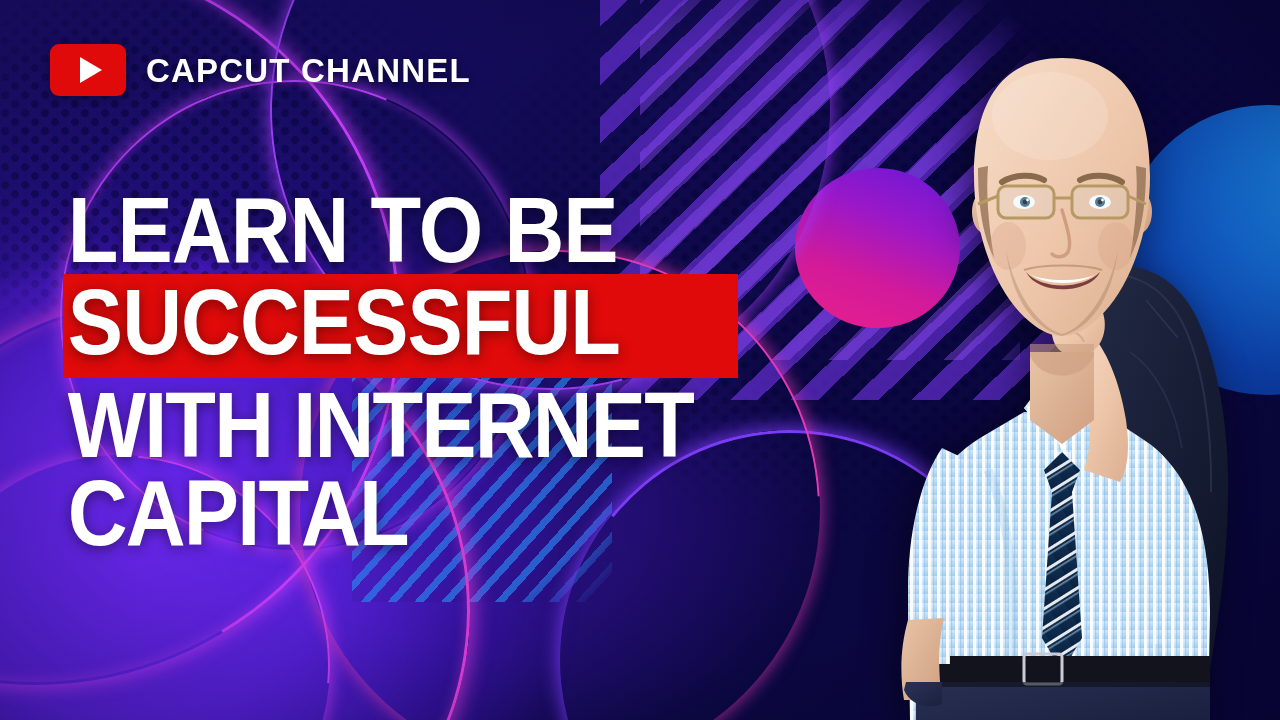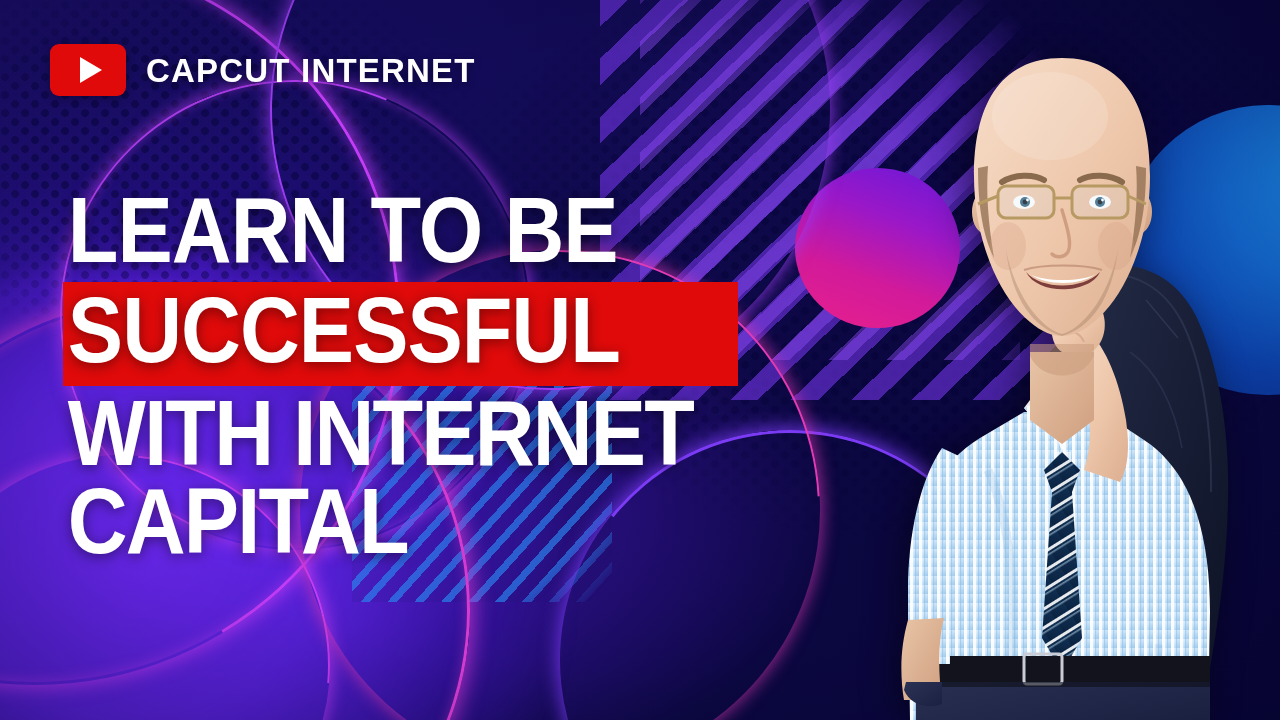--- a/index.html
+++ b/index.html
@@ -196,21 +196,21 @@
     line-height:0.96;
     letter-spacing:-1px;
     transform:scaleX(0.90);
     transform-origin:left center;
     white-space:nowrap;
     padding-left:62px;
     text-shadow:0 3px 14px rgba(0,0,0,.45);
   }
   .hl-hilite-wrap {
     position:relative;
-    margin-top:8px;
+    margin-top:0;
     margin-bottom:6px;
   }
   .hl-hilite-bg {
     position:absolute;
     left:51px; top:0;
     width:675px; height:104px;
     background:#e00a0a;
   }
   .hl-hilite-wrap .hl-line {
     position:relative;
@@ -401,21 +401,21 @@
 
       <ellipse cx="170" cy="246" rx="18" ry="24" fill="#d49f80" opacity=".28"></ellipse>
       <ellipse cx="278" cy="246" rx="18" ry="24" fill="#d49f80" opacity=".28"></ellipse>
     </g>
   </svg>
 
   <div class="channel-badge">
     <div class="yt-box">
       <div class="yt-tri"></div>
     </div>
-    <div class="channel-name">CAPCUT INTERNET</div>
+    <div class="channel-name">CAPCUT CHANNEL</div>
   </div>
 
   <div class="headline">
     <div class="hl-line">LEARN TO BE</div>
 
     <div class="hl-hilite-wrap">
       <div class="hl-hilite-bg"></div>
       <div class="hl-line">SUCCESSFUL</div>
     </div>
 

